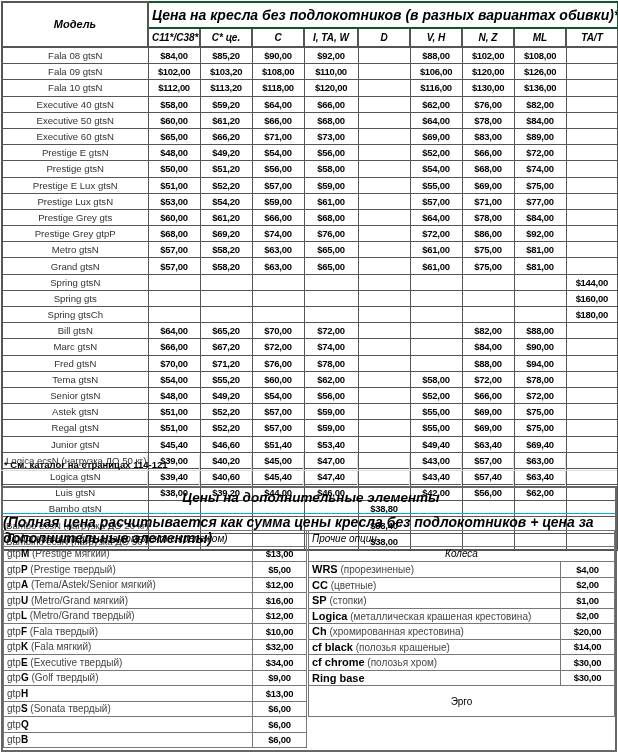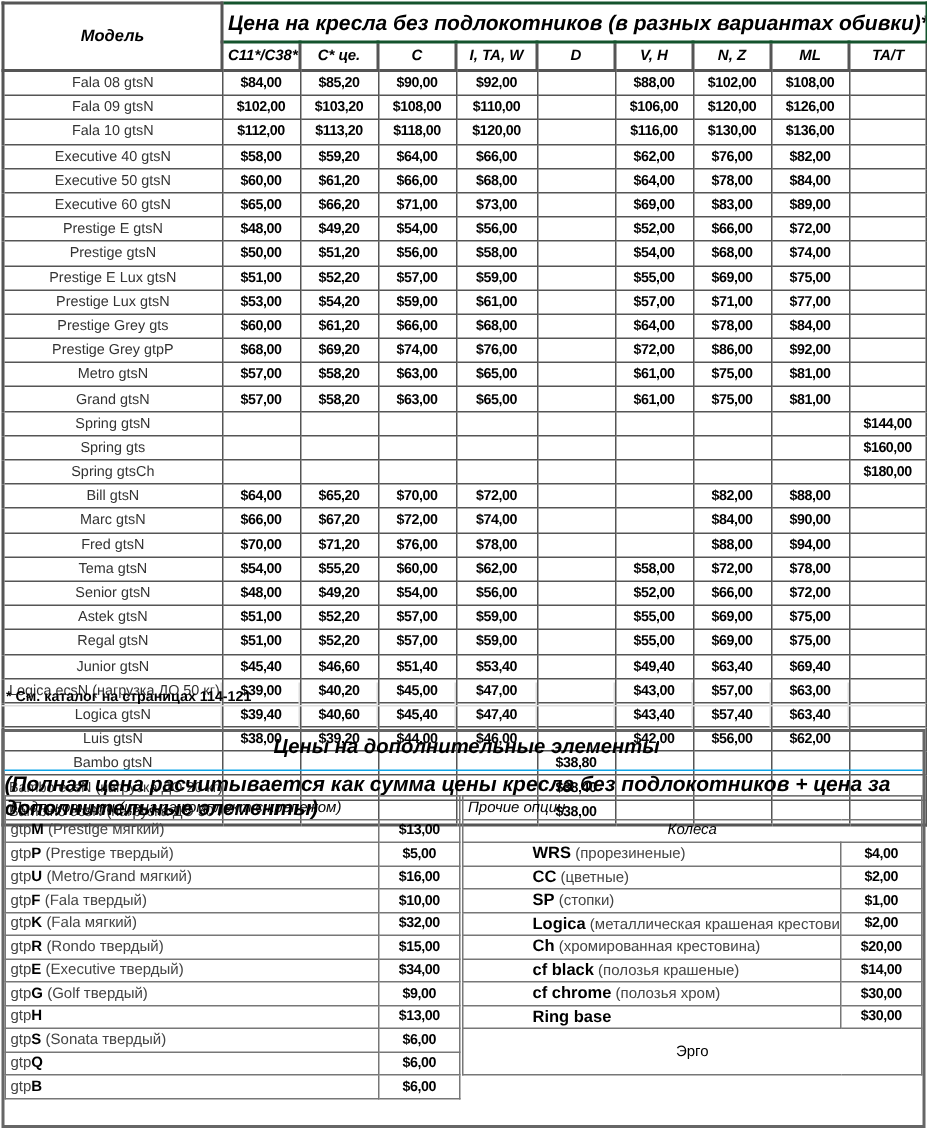--- a/index.html
+++ b/index.html
@@ -23,21 +23,21 @@
   .extra-title { position:absolute; left:4px; right:0; top:2px; text-align:center; font-style:italic; font-weight:bold; font-size:13.5px; }
   .extra-sub { position:absolute; left:0; right:0; top:25px; height:16px; border-top:1px solid #0ea5e9; border-bottom:1px solid #999; text-align:left; font-style:italic; font-weight:bold; font-size:14px; line-height:16px; }
   .arm { position:absolute; left:0; top:42px; width:304px; }
   .arm table, .opts table { width:100%; }
   .arm td, .opts td { border:1px solid #777; height:14.5px; padding:0 3px; font-size:10px; white-space:nowrap; overflow:hidden; color:#444; }
   .arm td b, .opts td b { color:#000; }
   .arm td.p, .opts td.p { text-align:center; font-weight:bold; color:#000; font-size:9.5px; width:52px; letter-spacing:-0.3px;margin-left:18px; }
   .sechead { text-align:left; font-style:italic; font-size:11px; color:#000 !important; }
   .sub-h { text-align:center; font-style:italic; font-size:11px; color:#000 !important; }
   .opts { position:absolute; left:305px; top:42px; width:307px; }
-  .opts td.name b { font-size:11px;margin-left:43px; }
+  .opts td.name b { font-size:11px; }
 </style>
 </head>
 <body>
 
 <table id="main">
   <colgroup>
     <col style="width:146px">
       <col style="width:52px">
       <col style="width:52px">
       <col style="width:52px">
@@ -472,34 +472,38 @@
       <tbody id="armbody">
           <tr>
             <td><span>gtp</span><b>M</b><span> (Prestige мягкий)</span></td>
             <td class="p">$13,00</td>
           </tr>
           <tr>
             <td><span>gtp</span><b>P</b><span> (Prestige твердый)</span></td>
             <td class="p">$5,00</td>
           </tr>
           <tr>
+            <td><span>gtp</span><b>A</b><span> (Tema/Astek/Senior мягкий)</span></td>
+            <td class="p">$12,00</td>
+          </tr>
+          <tr>
             <td><span>gtp</span><b>U</b><span> (Metro/Grand мягкий)</span></td>
             <td class="p">$16,00</td>
           </tr>
           <tr>
+            <td><span>gtp</span><b>L</b><span> (Metro/Grand твердый)</span></td>
+            <td class="p">$12,00</td>
+          </tr>
+          <tr>
             <td><span>gtp</span><b>F</b><span> (Fala твердый)</span></td>
             <td class="p">$10,00</td>
           </tr>
           <tr>
             <td><span>gtp</span><b>K</b><span> (Fala мягкий)</span></td>
             <td class="p">$32,00</td>
-          </tr>
-          <tr>
-            <td><span>gtp</span><b>R</b><span> (Rondo твердый)</span></td>
-            <td class="p">$15,00</td>
           </tr>
           <tr>
             <td><span>gtp</span><b>E</b><span> (Executive твердый)</span></td>
             <td class="p">$34,00</td>
           </tr>
           <tr>
             <td><span>gtp</span><b>G</b><span> (Golf твердый)</span></td>
             <td class="p">$9,00</td>
           </tr>
           <tr>

